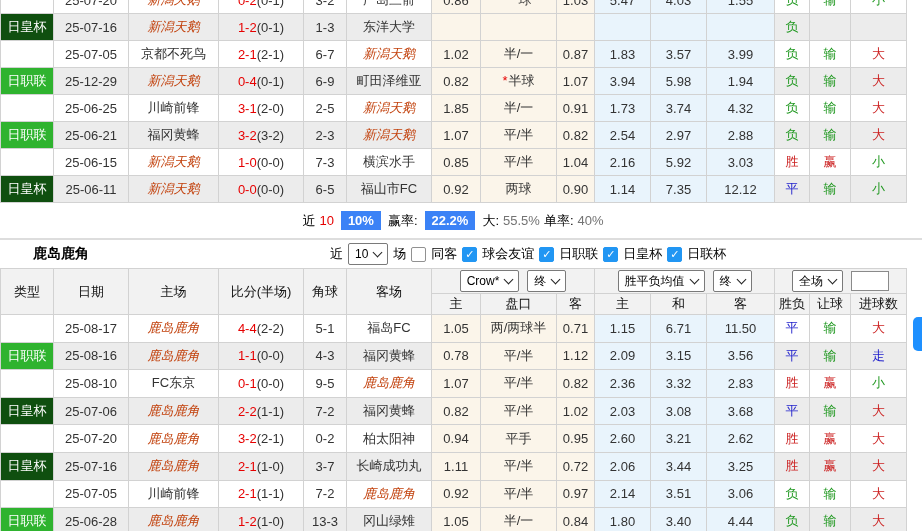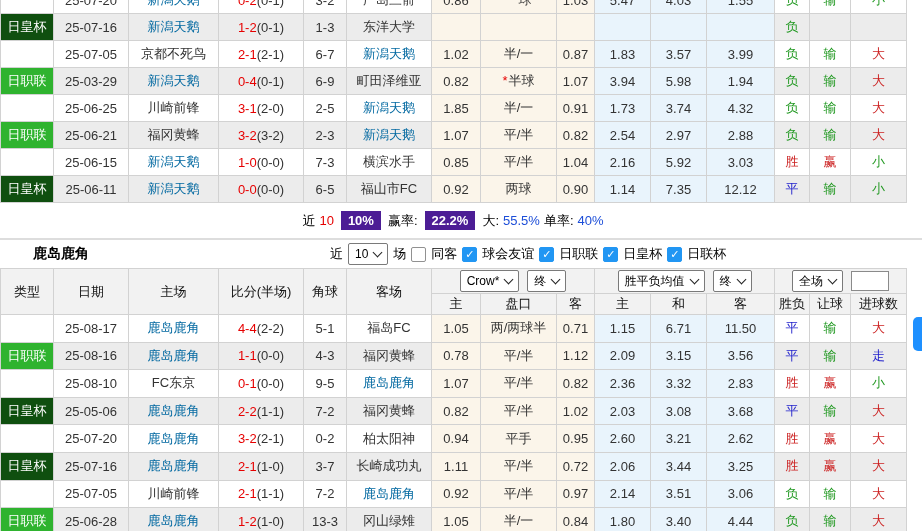--- a/index.html
+++ b/index.html
@@ -20,35 +20,35 @@
   tr.g td{background:#ececec;}
   tr.w td{background:#ffffff;}
   table.grid td.c1{background:#fbf5ea;}
   table.grid td.c2{background:#e9f4fc;}
   td.lg{color:#fff;}
   td.lt-j{background:#2fb32f;}
   td.lt-e{background:#0f4f0f;}
   td.lt-f{background:#35b7a6;}
   tr.g td.lt-j{background:#2fb32f;}
   tr.g td.lt-e{background:#0f4f0f;}
-  td.tg{color:#0369a1;}
+  td.tg{color:#c2410c;font-style:italic;}
   .sc{color:#e60000;}
   .hf{color:#333;}
   .star{color:#e60000;margin-right:1px;}
   .r-red{color:#cc2222;}
   .r-blue{color:#2222cc;}
   .r-green{color:#229922;}
 
   .summary{
     width:906px;height:35px;display:flex;align-items:center;justify-content:center;
     gap:4px;background:#fff;font-size:13px;color:#000;
   }
   .summary .rv{color:#e60000;}
-  .summary .bv{color:#1d4ed8;}
-  .badge{background:#4c1d95;color:#fff;font-weight:bold;padding:2px 7px;margin:0 3px;}
+  .summary .bv{color:#737373;}
+  .badge{background:#3b82f6;color:#fff;font-weight:bold;padding:2px 7px;margin:0 3px;}
 
   .t2{border-top:2px solid #dddddd;}
   .t2-title{position:relative;height:28px;width:906px;background:#fff;}
   .t2-name{position:absolute;left:33px;top:5px;font-weight:bold;font-size:14px;color:#000;}
   .controls{position:absolute;left:330px;top:3px;display:flex;align-items:center;gap:5px;color:#000;}
   .sel{
     display:inline-flex;align-items:center;gap:6px;border:1px solid #7a7a7a;border-radius:2px;
     background:#fff;height:20px;padding:0 6px;font-size:12px;color:#000;cursor:default;
   }
   .chev{
@@ -145,21 +145,21 @@
             <td class="c1">0.87</td>
             <td class="c2">1.83</td>
             <td class="c2">3.57</td>
             <td class="c2">3.99</td>
             <td class="r-green">负</td>
             <td class="r-green">输</td>
             <td class="r-red">大</td>
           </tr>
           <tr class="g">
             <td class="lg lt-j">日职联</td>
-            <td>25-03-29</td>
+            <td>25-12-29</td>
             <td class="tg">新潟天鹅</td>
             <td><span class="sc">0-4</span><span class="hf">(0-1)</span></td>
             <td>6-9</td>
             <td>町田泽维亚</td>
             <td class="c1">0.82</td>
             <td class="c1"><span class="star">*</span>半球</td>
             <td class="c1">1.07</td>
             <td class="c2">3.94</td>
             <td class="c2">5.98</td>
             <td class="c2">1.94</td>
@@ -401,21 +401,21 @@
             <td class="c1">0.82</td>
             <td class="c2">2.36</td>
             <td class="c2">3.32</td>
             <td class="c2">2.83</td>
             <td class="r-red">胜</td>
             <td class="r-red">赢</td>
             <td class="r-green">小</td>
           </tr>
           <tr class="g">
             <td class="lg lt-e">日皇杯</td>
-            <td>25-05-06</td>
+            <td>25-07-06</td>
             <td class="tg">鹿岛鹿角</td>
             <td><span class="sc">2-2</span><span class="hf">(1-1)</span></td>
             <td>7-2</td>
             <td>福冈黄蜂</td>
             <td class="c1">0.82</td>
             <td class="c1">平/半</td>
             <td class="c1">1.02</td>
             <td class="c2">2.03</td>
             <td class="c2">3.08</td>
             <td class="c2">3.68</td>

